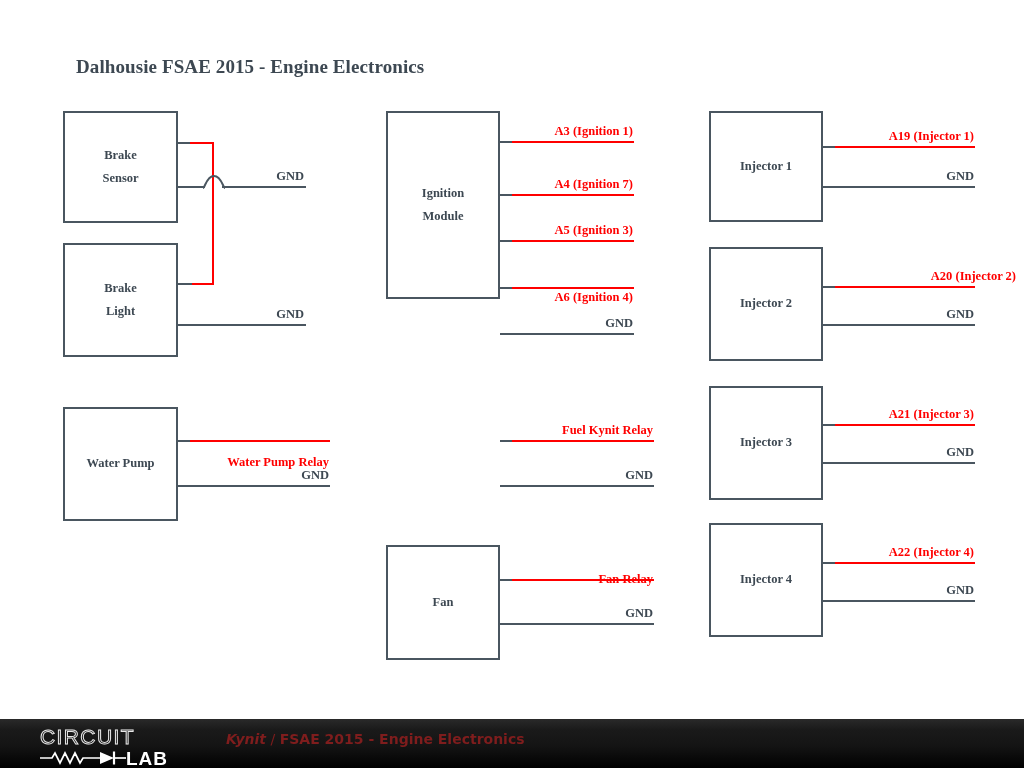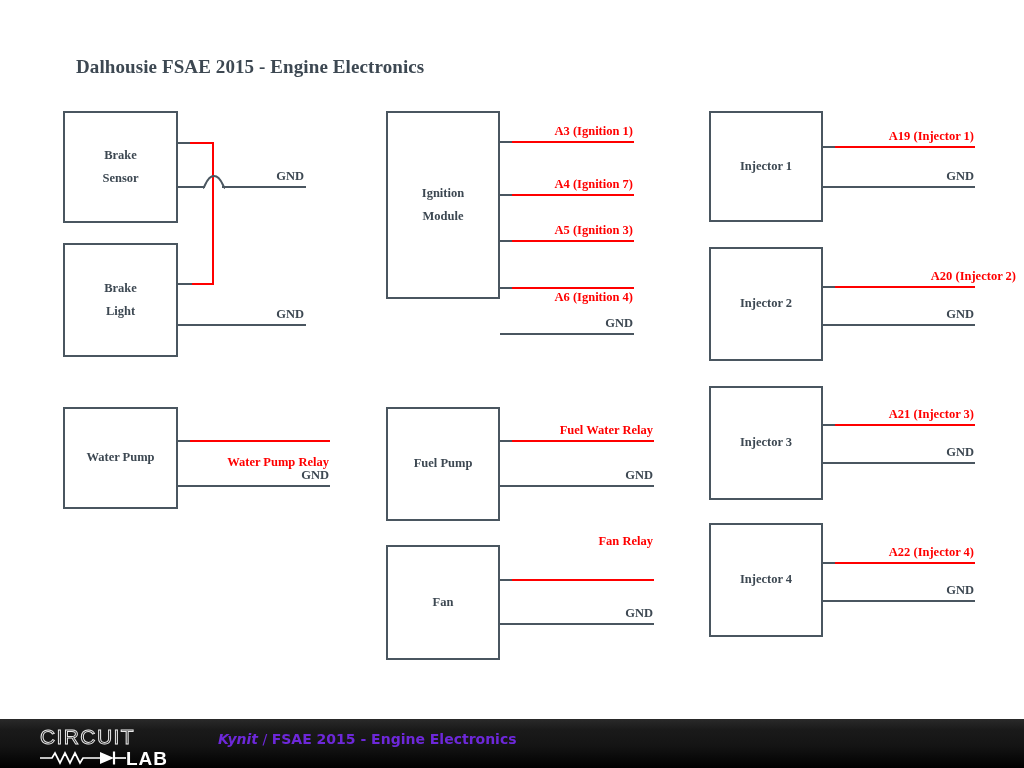--- a/index.html
+++ b/index.html
@@ -99,23 +99,23 @@
   }
   .footer-logo {
     position: absolute;
     left: 38px;
     top: 727px;
     width: 152px;
     height: 38px;
   }
   .footer-text {
     position: absolute;
-    left: 218px;
+    left: 226px;
     top: 730px;
-    color: #6d28d9;
+    color: #7f1d1d;
     line-height: 1.32;
   }
   .footer-line1 { font-size: 14px; white-space: nowrap; }
   .footer-line1 .kynit { font-style: italic; font-weight: bold; }
   .footer-line1 .slash { font-weight: normal; }
   .footer-line1 .proj { font-weight: bold; }
   .footer-line2 { font-size: 14px; white-space: nowrap; }
 </style>
 </head>
 <body>
@@ -145,21 +145,21 @@
   <div class="wire-label" style="left:186px; top:169px; width:118px;">GND</div>
 
   <div class="block" style="left:63px; top:243px; width:115px; height:114px;">
     <span>Brake</span>
     <span>Light</span>
   </div>
 
   <div class="wire" style="left:178px; top:324px; width:128px;"></div>
   <div class="wire-label" style="left:186px; top:307px; width:118px;">GND</div>
 
-  <div class="block" style="left:63px; top:407px; width:115px; height:102px;text-align:right;">
+  <div class="block" style="left:63px; top:407px; width:115px; height:114px;text-align:right;">
     <span>Water Pump</span>
   </div>
 
   <div class="stub" style="left:178px; top:440px; width:14px;"></div>
   <div class="wire red" style="left:190px; top:440px; width:140px;"></div>
   <div class="wire-label red" style="left:190px; top:423px; width:139px;margin-top:32px;">Water Pump Relay</div>
 
   <div class="wire" style="left:178px; top:485px; width:152px;"></div>
   <div class="wire-label" style="left:190px; top:468px; width:139px;">GND</div>
 
@@ -180,38 +180,35 @@
   <div class="wire red" style="left:512px; top:240px; width:122px;"></div>
   <div class="wire-label red" style="left:495px; top:223px; width:138px;">A5 (Ignition 3)</div>
 
   <div class="stub" style="left:500px; top:287px; width:14px;"></div>
   <div class="wire red" style="left:512px; top:287px; width:122px;"></div>
   <div class="wire-label red" style="left:495px; top:270px; width:138px;margin-top:20px;">A6 (Ignition 4)</div>
 
   <div class="wire" style="left:500px; top:333px; width:134px;"></div>
   <div class="wire-label" style="left:495px; top:316px; width:138px;">GND</div>
 
-  <div class="block" style="left:386px; top:407px; width:114px; height:114px;">
-    <span>Fuel Pump</span>
-  </div>
 
   <div class="stub" style="left:500px; top:440px; width:14px;"></div>
   <div class="wire red" style="left:512px; top:440px; width:142px;"></div>
-  <div class="wire-label red" style="left:512px; top:423px; width:141px;">Fuel Water Relay</div>
+  <div class="wire-label red" style="left:512px; top:423px; width:141px;">Fuel Kynit Relay</div>
 
   <div class="wire" style="left:500px; top:485px; width:154px;"></div>
   <div class="wire-label" style="left:512px; top:468px; width:141px;">GND</div>
 
   <div class="block" style="left:386px; top:545px; width:114px; height:115px;">
     <span>Fan</span>
   </div>
 
   <div class="stub" style="left:500px; top:579px; width:14px;"></div>
   <div class="wire red" style="left:512px; top:579px; width:142px;"></div>
-  <div class="wire-label red" style="left:512px; top:534px; width:141px;">Fan Relay</div>
+  <div class="wire-label red" style="left:512px; top:572px; width:141px;">Fan Relay</div>
 
   <div class="wire" style="left:500px; top:623px; width:154px;"></div>
   <div class="wire-label" style="left:512px; top:606px; width:141px;">GND</div>
 
   <div class="block" style="left:709px; top:111px; width:114px; height:111px;">
     <span>Injector 1</span>
   </div>
   <div class="stub" style="left:823px; top:146px; width:14px;"></div>
   <div class="wire red" style="left:835px; top:146px; width:140px;"></div>
   <div class="wire-label red" style="left:835px; top:129px; width:139px;">A19 (Injector 1)</div>

